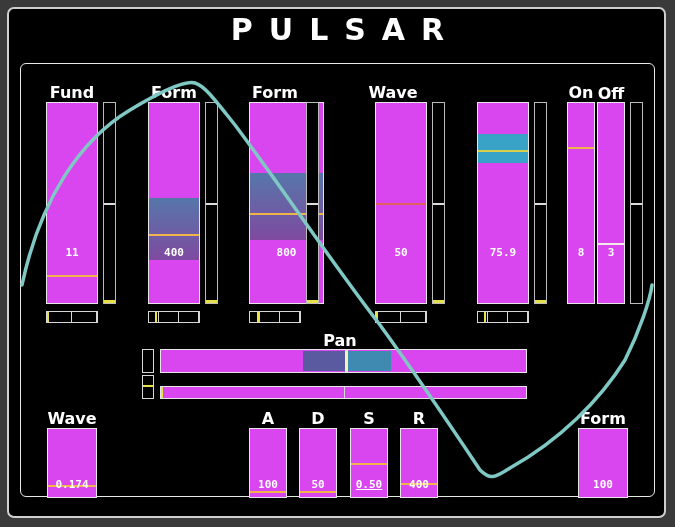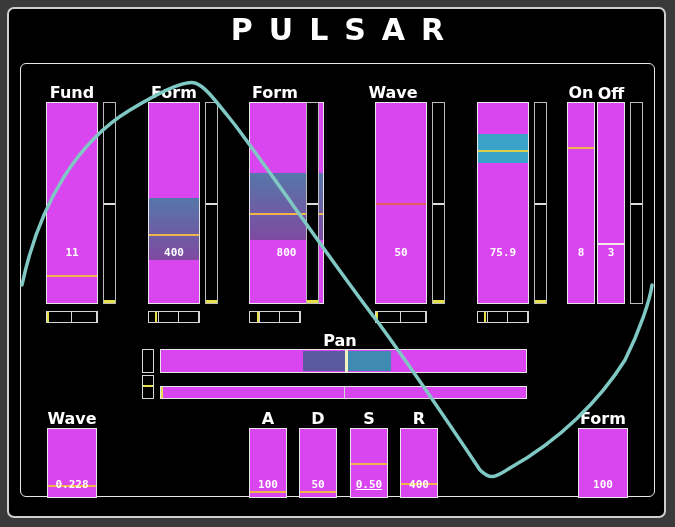--- a/index.html
+++ b/index.html
@@ -161,21 +161,21 @@
   <div class="abs" style="left:184px;top:0;width:3px;height:22px;background:#f4f4c0;"></div>
 </div>
 <div class="slider" style="left:160px;top:386px;width:367px;height:13px;">
   <div class="abs" style="left:183px;top:0;width:1px;height:11px;background:#d6d6d6;"></div>
   <div class="abs" style="left:0;top:0;width:2px;height:11px;background:#e6e04a;"></div>
 </div>
 
 <div class="label" style="left:47px;top:409px;width:50px;">Wave</div>
 <div class="slider" style="left:47px;top:428px;width:50px;height:70px;">
   <div class="hline" style="top:56px;"></div>
-  <div class="val" style="top:49px;">0.228</div>
+  <div class="val" style="top:49px;">0.174</div>
 </div>
 
 <div class="label" style="left:249px;top:409px;width:38px;">A</div>
 <div class="slider" style="left:249px;top:428px;width:38px;height:70px;">
   <div class="val" style="top:49px;">100</div>
   <div class="hline" style="top:62px;"></div>
 </div>
 
 <div class="label" style="left:299px;top:409px;width:38px;">D</div>
 <div class="slider" style="left:299px;top:428px;width:38px;height:70px;">

